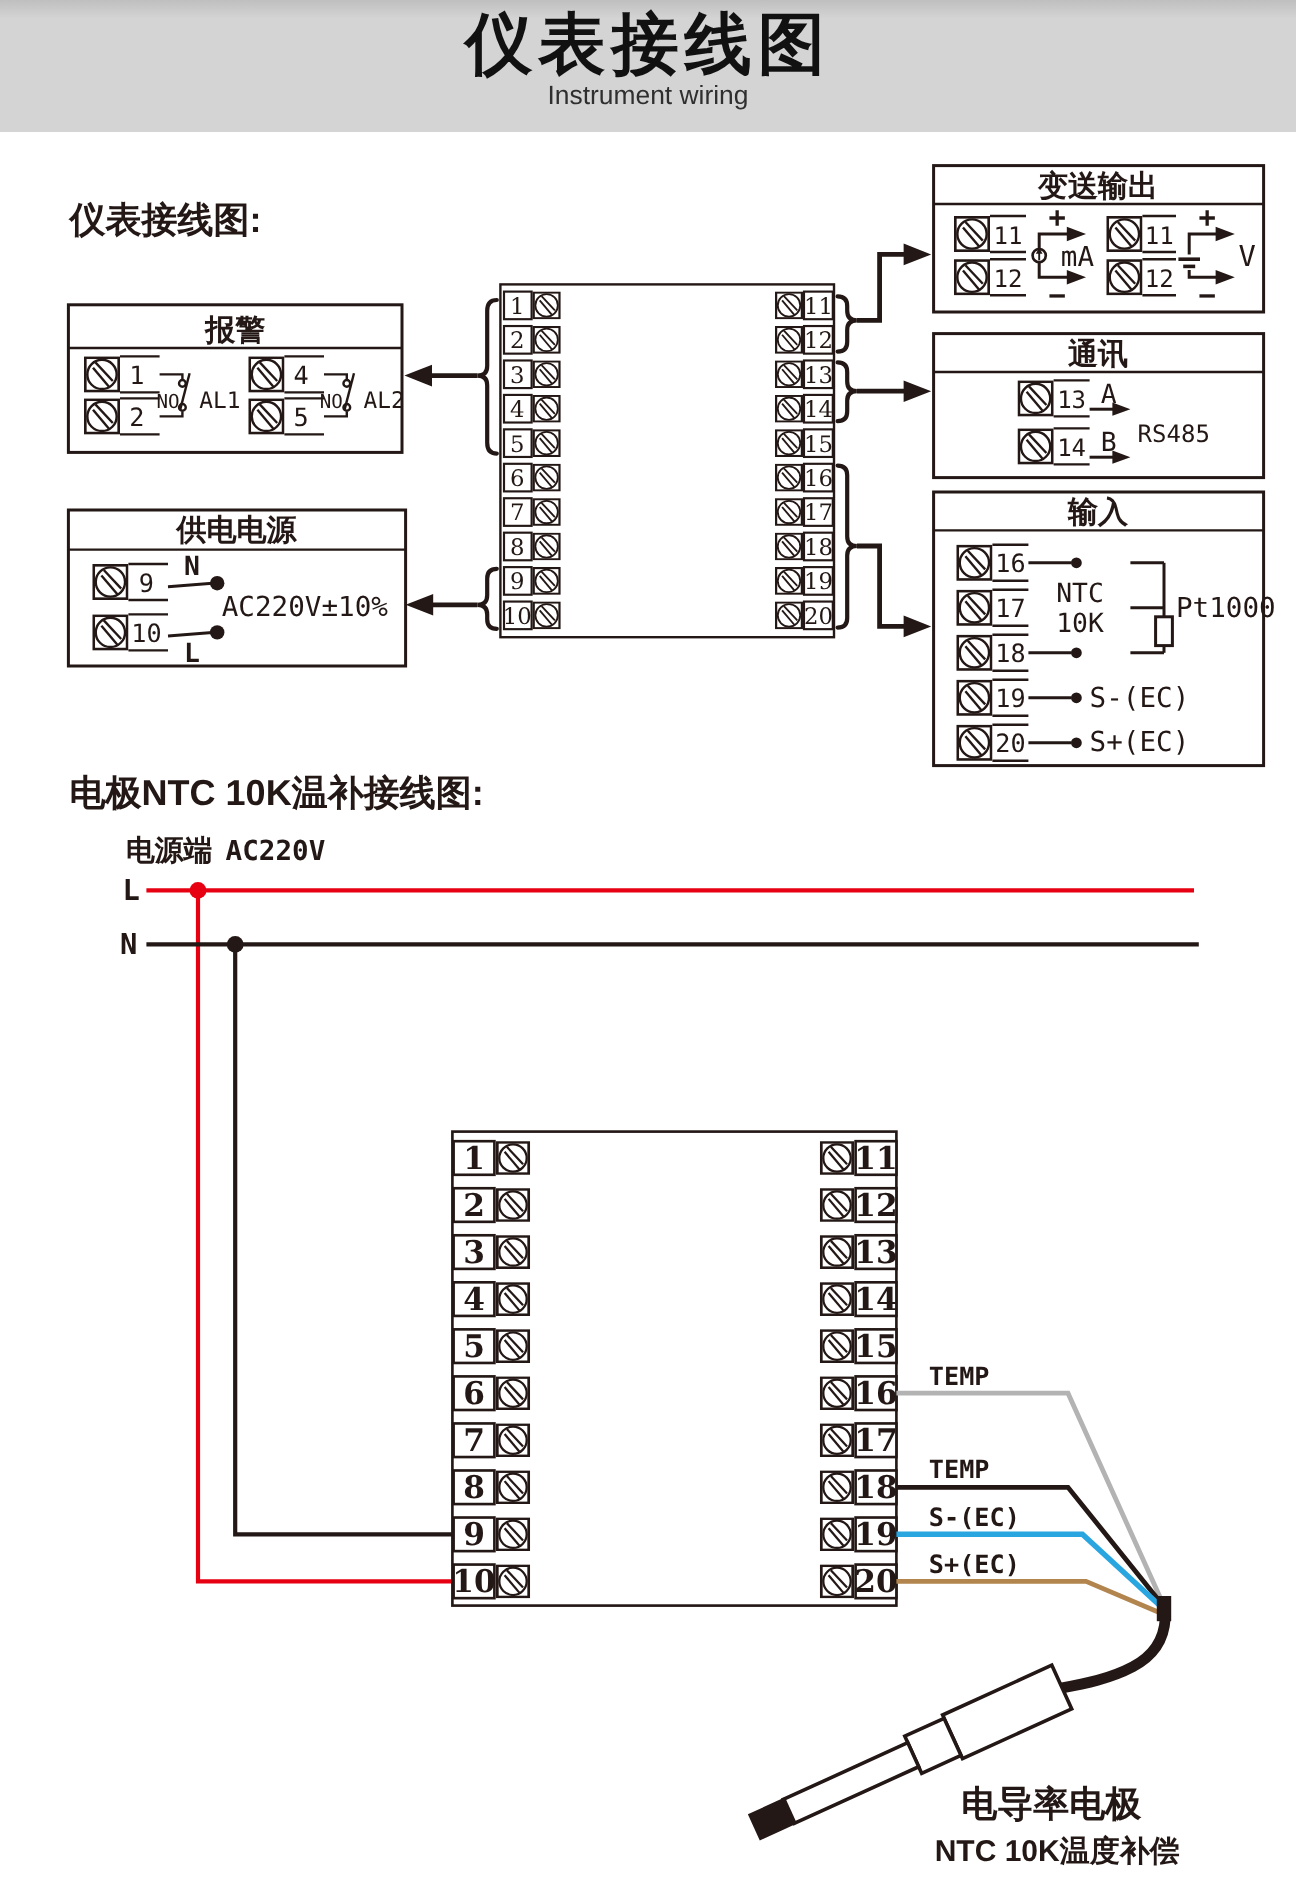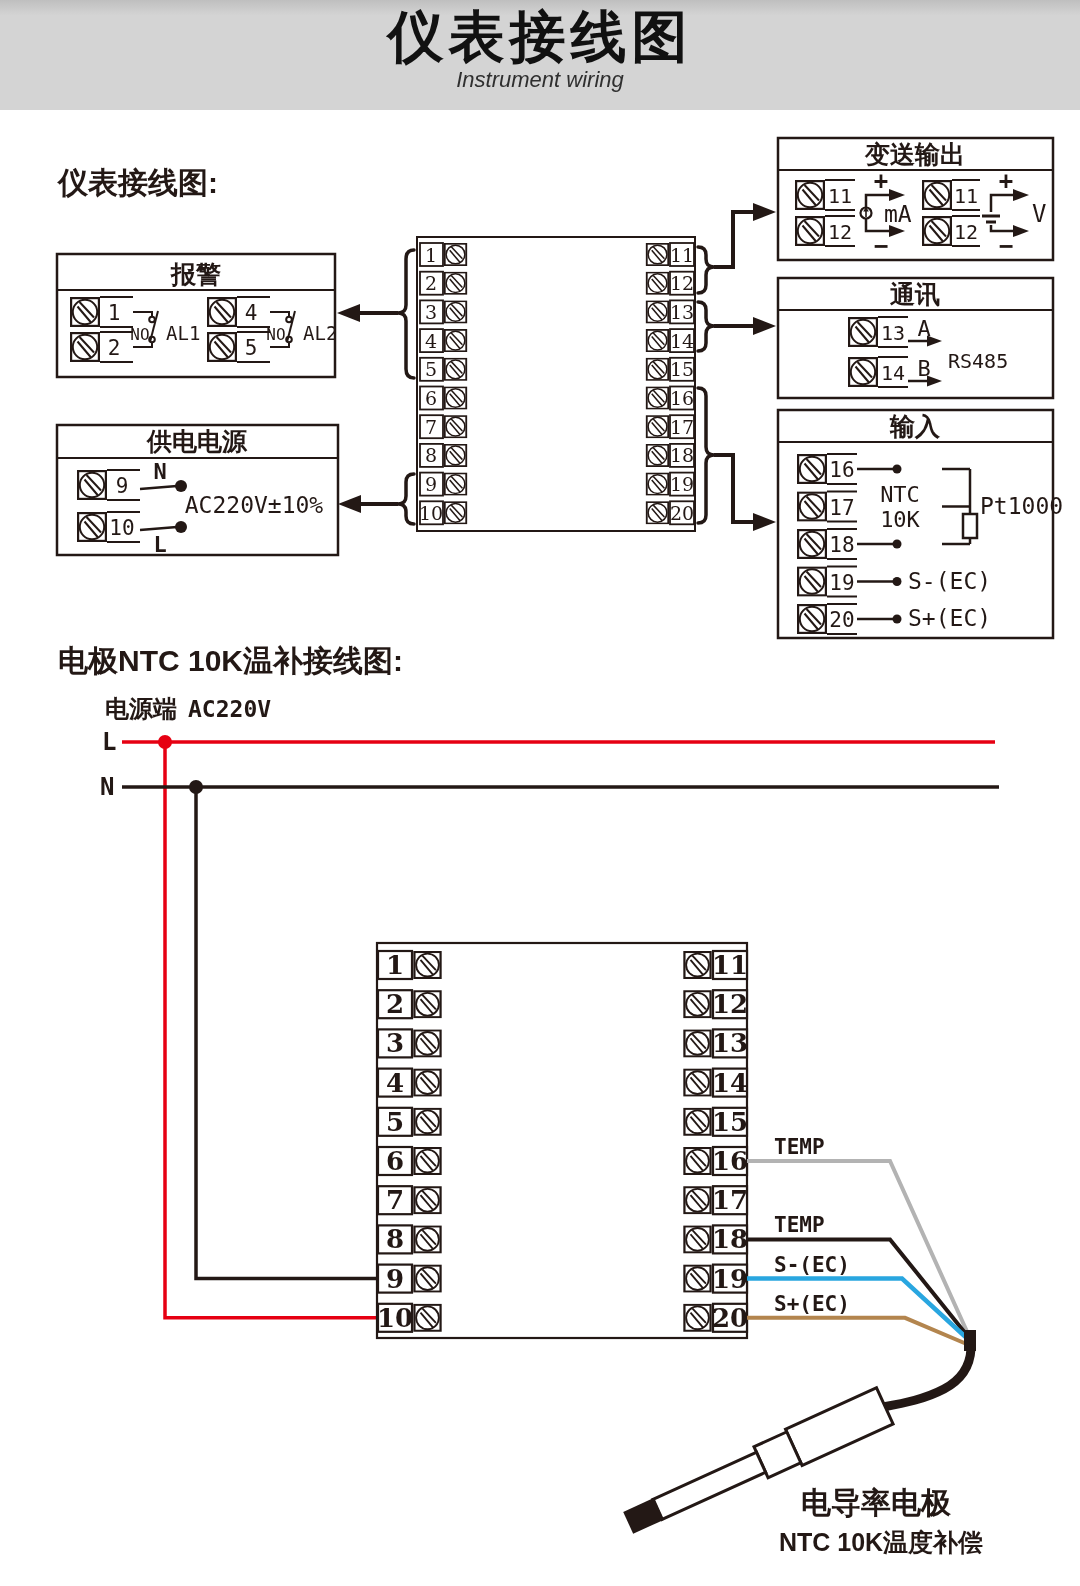--- a/index.html
+++ b/index.html
@@ -2,21 +2,21 @@
 <html><head>
 <meta charset="utf-8">
 <style>
   html,body{margin:0;padding:0;background:#fff;}
   .page{position:relative;width:1080px;height:1586px;background:#fff;overflow:hidden;
         font-family:"Liberation Sans","DejaVu Sans",sans-serif;}
   .header{position:absolute;top:0;left:0;width:1080px;height:110px;
           background:linear-gradient(180deg,#bfbfbf 0,#d4d4d4 14%,#d4d4d4 100%);
           text-align:center;z-index:1;}
   .header-title{font-size:56px;font-weight:800;color:#111;letter-spacing:5px;padding-top:8px;line-height:1.05;}
-  .header-subtitle{font-size:22px;color:#2f2f2f;margin-top:0px;font-style:italic;}
+  .header-subtitle{font-size:22px;color:#2f2f2f;margin-top:0px;}
   svg.diagram{position:absolute;top:0;left:0;z-index:2;}
   svg text{fill:#231815;}
   .cn{font-family:"Liberation Sans","DejaVu Sans",sans-serif;font-weight:700;}
   .mono{font-family:"DejaVu Sans Mono","Liberation Mono",monospace;}
   .serif{font-family:"DejaVu Serif","Liberation Serif",serif;}
   .box{fill:none;stroke:#231815;stroke-width:2.5;}
   .ln{stroke:#231815;fill:none;}
   .cellA{fill:#fff;stroke:#231815;stroke-width:1.8;}
   .cellB{fill:#fff;stroke:#231815;stroke-width:2.2;}
   .dot{fill:#231815;stroke:none;}

